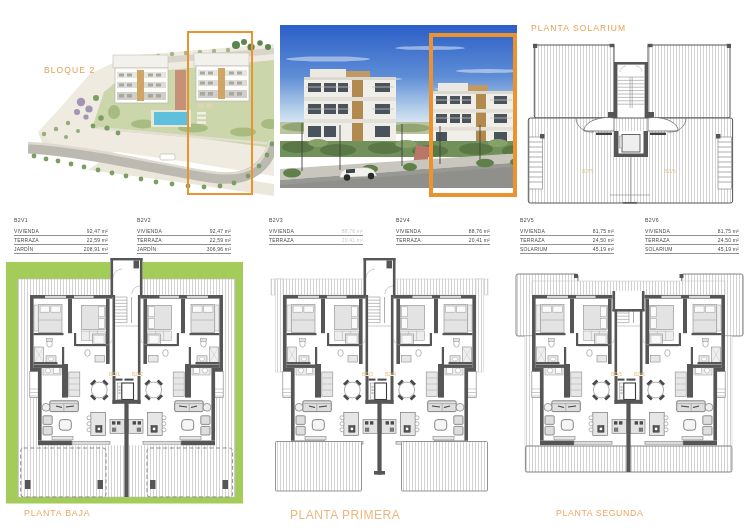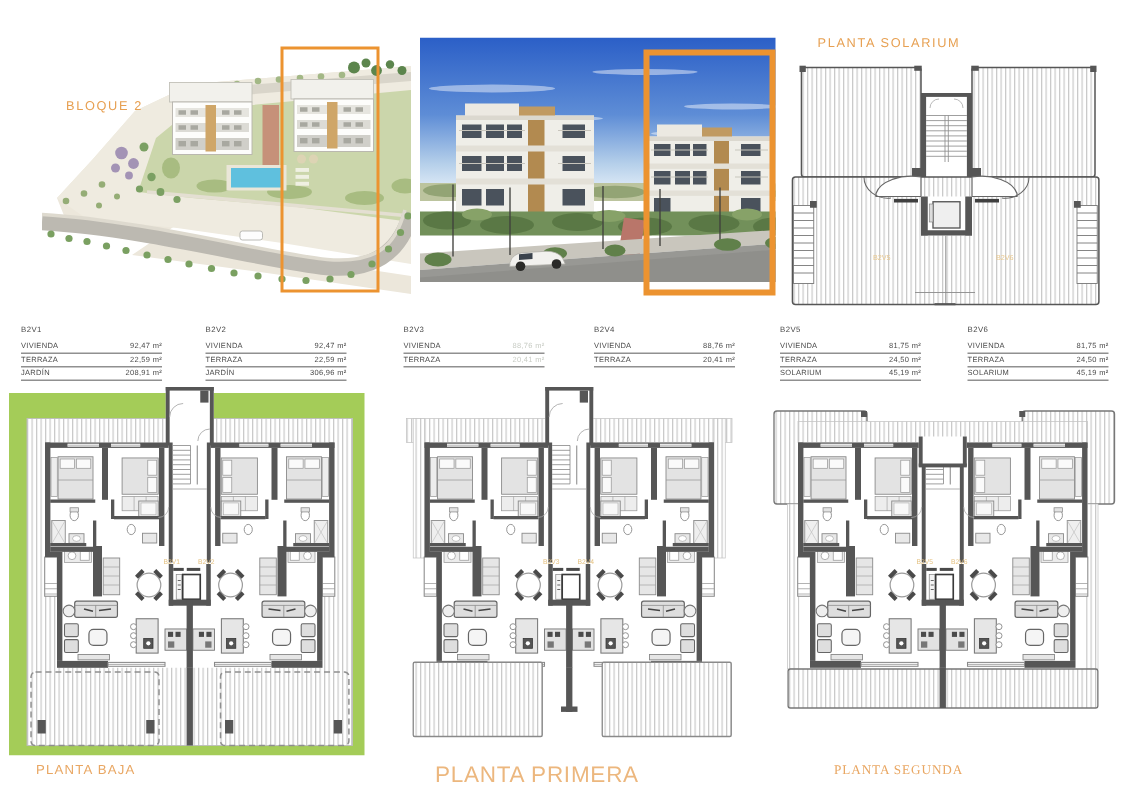--- a/index.html
+++ b/index.html
@@ -480,21 +480,21 @@
   <g>
     <path d="M60,150 q1.5,-5.5 8,-6.5 l16,-1 q8,0 11,4.5 l1.8,4 l-37,1.6 z" fill="#f2f1ee" stroke="#aeaca6" stroke-width="0.5"></path>
     <path d="M66,144.5 l9,-0.8 l0,4 l-9,0.6 z" fill="#3a424c"></path>
     <circle cx="67" cy="152.5" r="3.2" fill="#2a2a28"></circle>
     <circle cx="91" cy="151" r="3.2" fill="#2a2a28"></circle>
   </g>
 </svg>
 
 <div class="abs" style="left:429px;top:33px;width:79.5px;height:155.5px;border:4px solid #ec9330;"></div>
 
-<div class="abs otxt" style="left:545px;top:23px;font-size:8.5px;letter-spacing:1.1px;">PLANTA SOLARIUM</div>
+<div class="abs otxt" style="left:531px;top:23px;font-size:8.5px;letter-spacing:1.1px;">PLANTA SOLARIUM</div>
 
 <svg class="abs" style="left:520px;top:38px" width="220" height="170" viewBox="0 0 220 170">
 
   <rect x="14.3" y="7" width="79.7" height="73" rx="2" fill="url(#vh)" stroke="#565656" stroke-width="1"></rect>
   <rect x="13" y="5.8" width="4.2" height="4.2" fill="#565656"></rect>
   <rect x="89.5" y="5.8" width="5" height="3.4" fill="#565656"></rect>
   <rect x="88" y="74" width="6" height="6" fill="#565656"></rect>
 
   <rect x="128" y="7" width="82" height="73" rx="2" fill="url(#vh)" stroke="#565656" stroke-width="1"></rect>
   <rect x="206.8" y="5.8" width="4.2" height="4.2" fill="#565656"></rect>
@@ -714,21 +714,21 @@
   <rect x="148.5" y="191.5" width="86" height="49.5" fill="url(#vh)" stroke="#8a8a8a" stroke-width="0.9" rx="1"></rect>
 
   <rect x="124.4" y="195" width="4.2" height="29.6" fill="#565656"></rect>
   <rect x="121" y="221" width="11" height="3.6" fill="#565656"></rect>
 
   <text x="109" y="126" font-size="4.5" fill="#e4c181" font-family="Liberation Sans, sans-serif">B2V3</text>
 
   <text x="132" y="126" font-size="4.5" fill="#e4c181" font-family="Liberation Sans, sans-serif">B2V4</text>
 </svg>
 
-<div class="abs otxt" style="left:290px;top:508px;font-size:15px;letter-spacing:0.5px;color:#ecb77e;">PLANTA PRIMERA</div>
+<div class="abs otxt" style="left:290px;top:508px;font-size:12px;letter-spacing:0.5px;color:#ecb77e;">PLANTA PRIMERA</div>
 
 <svg class="abs" style="left:502px;top:250px" width="254" height="262" viewBox="0 0 254 262">
 
   <rect x="14" y="24" width="62" height="62" fill="url(#vh)" stroke="#777" stroke-width="0.9" rx="2"></rect>
   <rect x="72" y="24" width="4" height="4" fill="#565656"></rect>
   <rect x="72" y="82" width="4" height="4" fill="#565656"></rect>
 
   <rect x="179.5" y="24" width="61.5" height="62" fill="url(#vh)" stroke="#777" stroke-width="0.9" rx="2"></rect>
   <rect x="177.5" y="24" width="4" height="4" fill="#565656"></rect>
   <rect x="177.5" y="82" width="4" height="4" fill="#565656"></rect>
@@ -750,15 +750,15 @@
 
   <rect x="23.4" y="196" width="206.5" height="26" fill="url(#vh)" stroke="#777" stroke-width="0.9" rx="1.5"></rect>
 
   <rect x="124.4" y="195" width="4.2" height="27" fill="#565656"></rect>
 
   <text x="109" y="126" font-size="4.5" fill="#e4c181" font-family="Liberation Sans, sans-serif">B2V5</text>
 
   <text x="132" y="126" font-size="4.5" fill="#e4c181" font-family="Liberation Sans, sans-serif">B2V6</text>
 </svg>
 
-<div class="abs otxt" style="left:556px;top:508px;font-size:8.8px;letter-spacing:0.6px;color:#e9a763;font-family:Liberation Serif, serif;">PLANTA SEGUNDA</div>
+<div class="abs otxt" style="left:556px;top:508px;font-size:8.8px;letter-spacing:0.6px;color:#e9a763;">PLANTA SEGUNDA</div>
 
 </div>
 
 </body></html>

